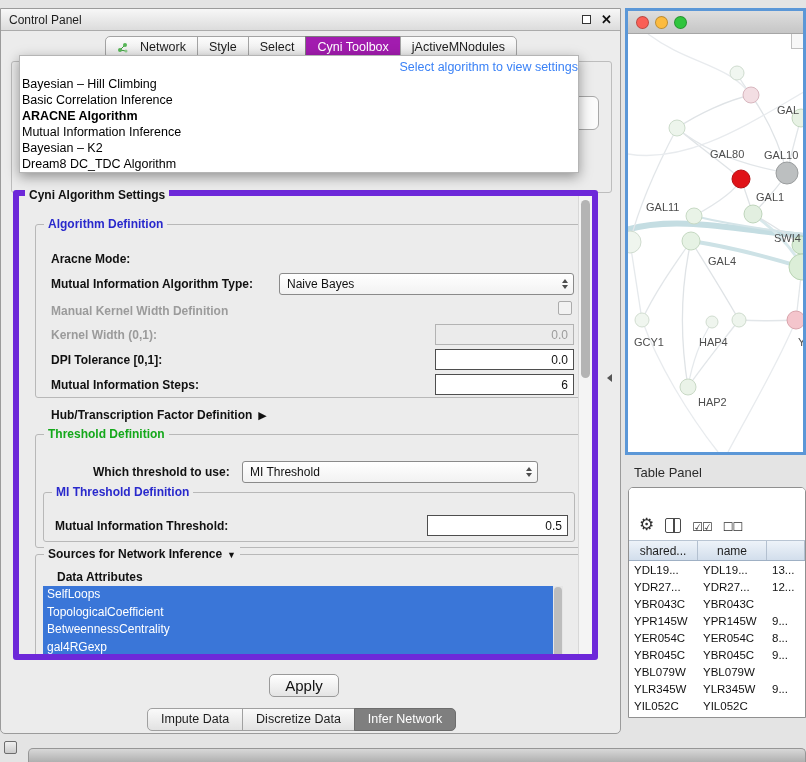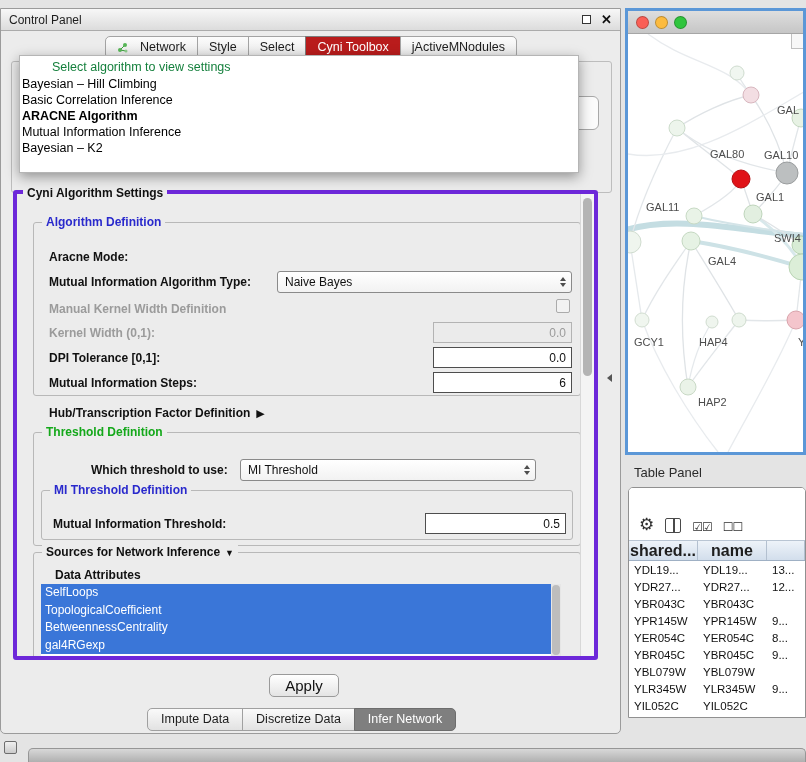--- a/index.html
+++ b/index.html
@@ -16,40 +16,40 @@
   .tb-icons { margin-left:auto; display:flex; align-items:center; gap:10px; }
   .float-ic { width:9px; height:9px; border:1.5px solid #333; display:inline-block; background:#fff; }
   .close-ic { font-size:13px; font-weight:bold; color:#111; line-height:1; }
 
   
   .tabbar { position:absolute; top:27px; left:0; right:0; display:flex; justify-content:center; }
   .tab { font-size:12.5px; padding:3px 11px 4px; background:linear-gradient(#fcfcfc,#e7e7e7);
          border:1px solid #a3a3a3; margin-right:-1px; color:#1c1c1c; display:flex; align-items:center; gap:12px;justify-content:center; }
   .tab:first-child { border-radius:5px 0 0 5px; }
   .tab:last-child { border-radius:0 5px 5px 0; }
-  .tab.sel { background:#b91c1c; color:#fff; border-color:#7c7c7c; }
+  .tab.sel { background:#a21caf; color:#fff; border-color:#7c7c7c; }
   .net-ic { display:inline-block; }
 
   
   .remnant-group { position:absolute; left:10px; top:52px; width:601px; height:132px;
                    border:1px solid #bdbdbd; border-radius:3px; background:#ececec; }
   .remnant-btn { position:absolute; left:572px; top:87px; width:26px; height:34px; background:#fbfbfb;
                  border:1px solid #a8a8a8; border-radius:6px; }
 
   
   .dropdown { position:absolute; left:18px; top:46px; width:560px; height:118px; background:#fff;
               border:1px solid #b5b5b5; box-shadow:0 4px 12px rgba(0,0,0,.38); z-index:60;
               font-size:12.5px; padding-top:3px; }
-  .dd-ph { color:#15803d; text-align:left; height:17px; line-height:17px;margin-left:32px; }
+  .dd-ph { color:#3b82f6; text-align:right; height:17px; line-height:17px;margin-left:32px; }
   .dd-itm { height:16px; line-height:16px; padding-left:2px; color:#000; }
   .dd-itm.bold { font-weight:bold; }
 
   
   .settings { position:absolute; left:12px; top:181px; width:585px; height:470px;
-              border:4px solid #6d28d9; border-radius:3px; background:#ececec; }
+              border:6px solid #6d28d9; border-radius:3px; background:#ececec; }
   .settings-inner { position:absolute; inset:0; overflow:hidden; }
   .legend { position:absolute; top:-8px; left:8px; background:#ececec; padding:0 4px;
             font-size:12px; font-weight:bold; color:#111; white-space:nowrap; }
   .legend.blue { color:#2929cc; }
   .legend.green { color:#14a81a; }
   .settings > .legend { top:-8px; left:6px; z-index:5; }
 
   .fs { position:absolute; border:1px solid #b8b8b8; border-radius:3px; }
   .fs-alg { left:16px; top:28px; width:548px; height:174px; }
   .fs-thr { left:16px; top:238px; width:548px; height:114px; }
@@ -113,22 +113,22 @@
   .table-panel-title { position:absolute; left:634px; top:465px; font-size:13px; color:#2b2b2b; }
   .tbl { position:absolute; left:628px; top:487px; width:178px; height:231px; background:#fff;
          border:1px solid #909090; border-radius:5px 5px 0 0; overflow:hidden; }
   .tbl-toolbar { height:52px; display:flex; align-items:flex-end; padding:0 0 7px 10px; gap:11px; background:#fff; }
   .gear { font-size:17px; color:#2f2f2f; line-height:1; }
   .cols-ic { width:16px; height:15px; border:1.5px solid #4a4a4a; border-radius:2px; position:relative; }
   .cols-ic::after { content:""; position:absolute; left:50%; top:0; bottom:0; width:1.5px; background:#4a4a4a; }
   .checks { font-size:12px; color:#2f2f2f; letter-spacing:-1px; line-height:1; }
   .tbl-header { display:flex; height:21px; background:linear-gradient(#eef3f9,#d2deec);
                 border-top:1px solid #b9c5d3; border-bottom:1px solid #9fb0c4; }
-  .th { border-right:1px solid #b3c0d0; font-size:16px; color:#1e1e1e; display:flex; align-items:center;
-        justify-content:center; overflow:hidden; white-space:nowrap;font-weight:bold; }
+  .th { border-right:1px solid #b3c0d0; font-size:12px; color:#1e1e1e; display:flex; align-items:center;
+        justify-content:center; overflow:hidden; white-space:nowrap; }
   .c0 { width:69px; } .c1 { width:69px; } .c2 { flex:1; }
   .tbl-body { }
   .trow { display:flex; height:17px; align-items:center; }
   .tcell { font-size:11.5px; color:#111; padding-left:5px; overflow:hidden; white-space:nowrap; }
 
   
   .bottom-bar { position:absolute; left:28px; top:748px; width:778px; height:14px;
                 background:linear-gradient(#d8d8d8,#b0b0b0); border:1px solid #969696; border-bottom:none;
                 border-radius:5px 5px 0 0; }
   .bl-icon { position:absolute; left:4px; top:741px; width:13px; height:13px; border:1px solid #6d6d6d;
@@ -176,20 +176,21 @@
     <div class="remnant-group"></div>
     <div class="remnant-btn"></div>
 
     <div class="dropdown">
       <div class="dd-ph">Select algorithm to view settings</div>
       <div class="dd-itm">Bayesian – Hill Climbing</div>
       <div class="dd-itm">Basic Correlation Inference</div>
       <div class="dd-itm bold">ARACNE Algorithm</div>
       <div class="dd-itm">Mutual Information Inference</div>
       <div class="dd-itm">Bayesian – K2</div>
+      <div class="dd-itm">Dream8 DC_TDC Algorithm</div>
     </div>
 
     <div class="settings">
       <span class="legend">Cyni Algorithm Settings</span>
       <div class="settings-inner">
 
         <div class="fs fs-alg">
           <span class="legend blue">Algorithm Definition</span>
         </div>
 

